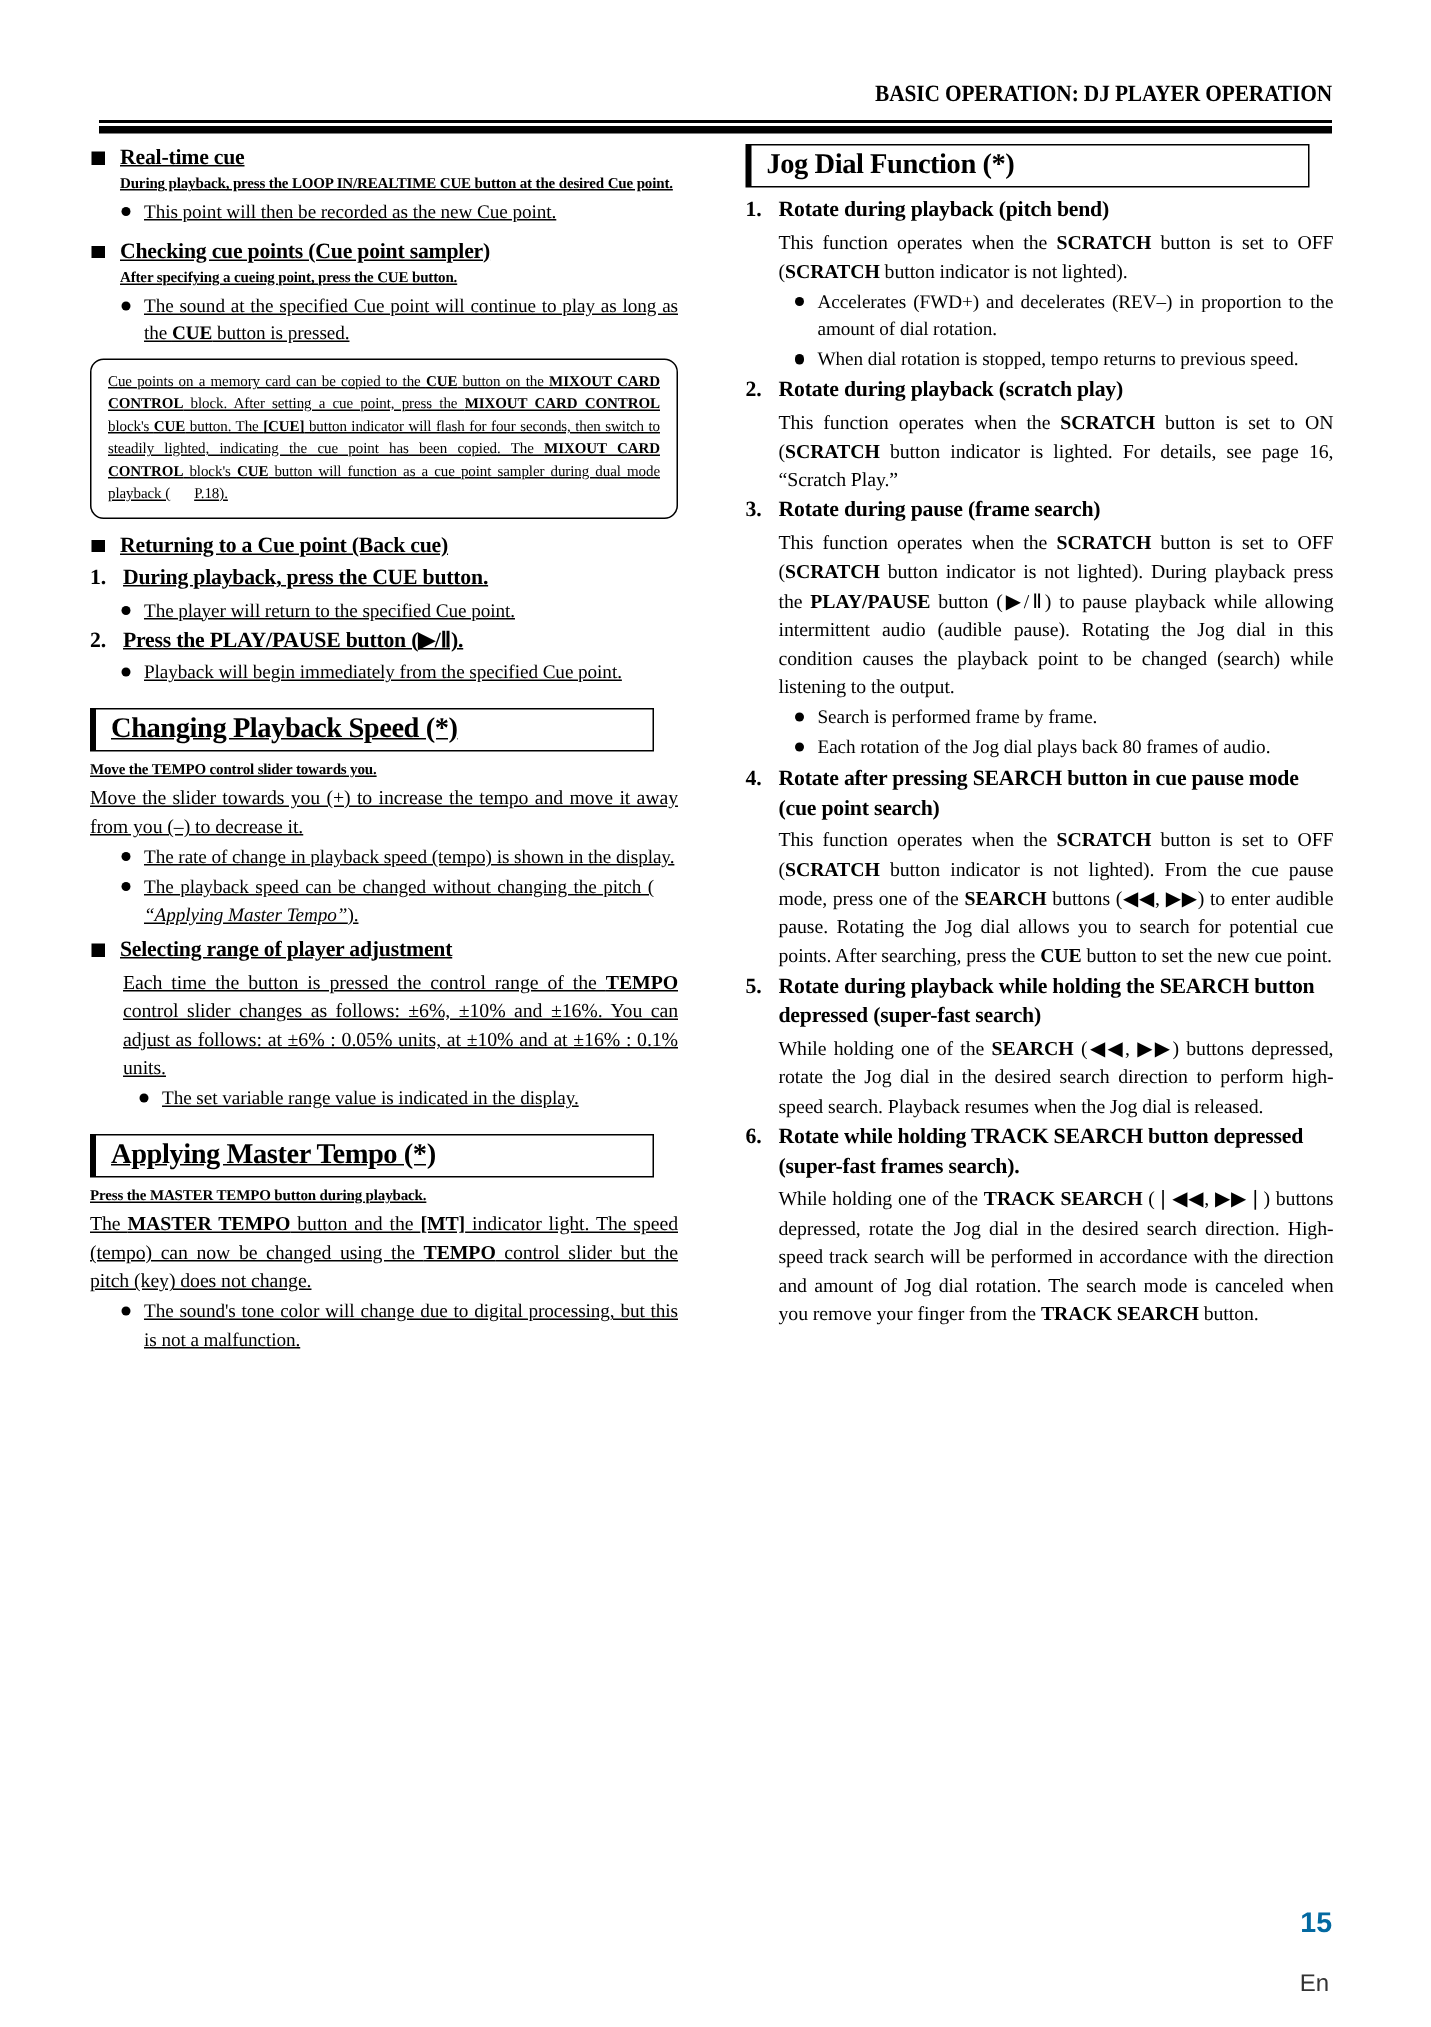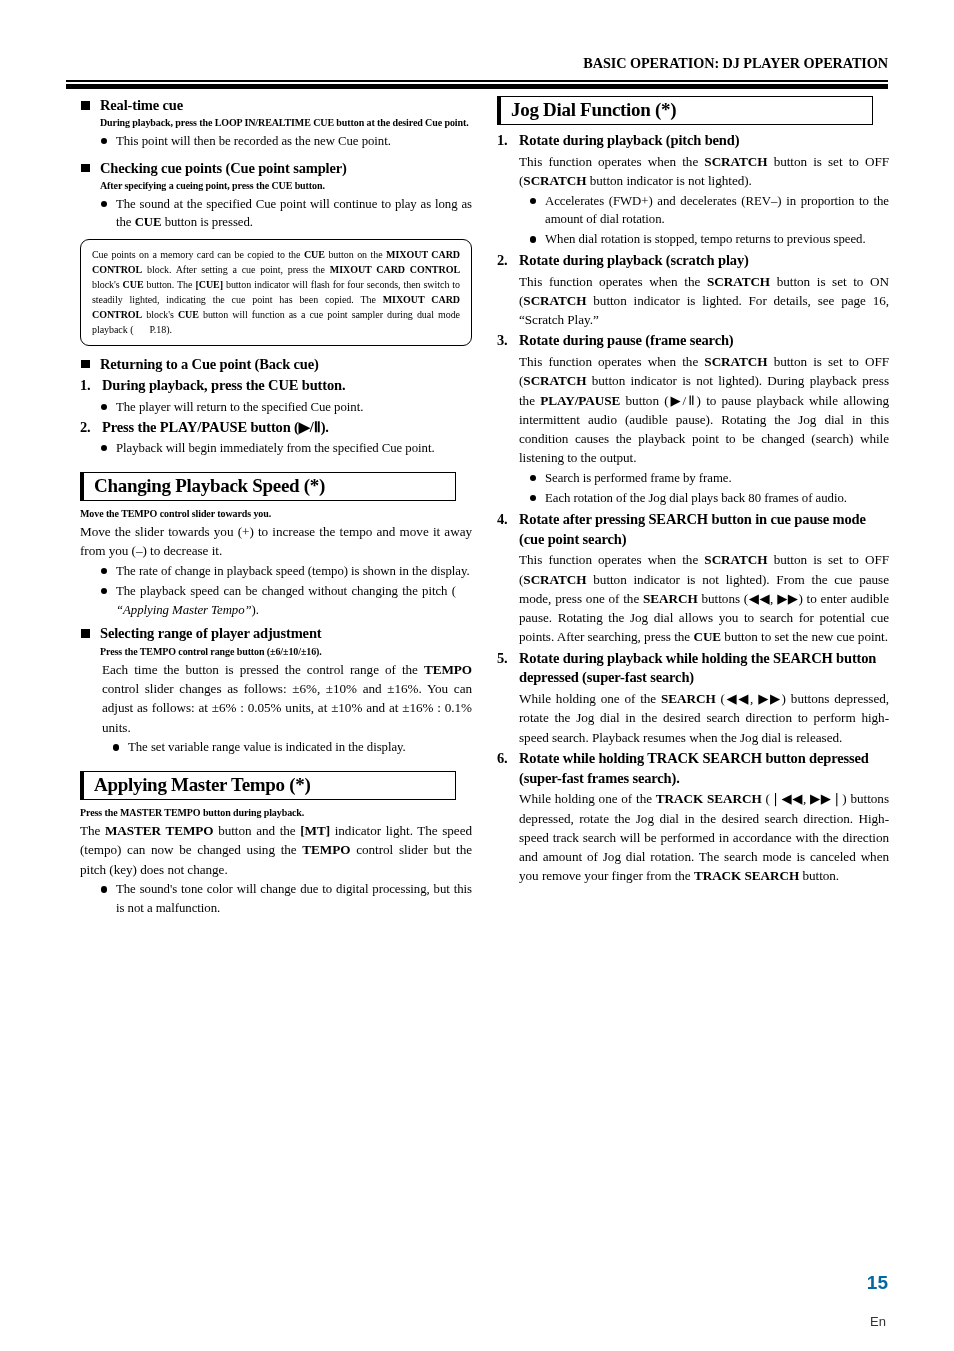--- a/index.html
+++ b/index.html
@@ -52,21 +52,21 @@
     height: 5px;
     background: #000;
   }
 
   
   .col {
     position: absolute;
     top: 96px;
     width: 392px;
   }
-  .col-left  { left: 80px; }
+  .col-left  { left: 60px; text-decoration: underline; }
   .col-right { left: 497px; }
 
   
   .sq-head {
     font-weight: bold;
     font-size: 14.5px;
     line-height: 1.34;
     margin: 0 0 1px 0;
     padding-left: 20px;
     position: relative;
@@ -179,21 +179,21 @@
     font-family: "Liberation Sans", sans-serif;
     font-weight: bold;
     font-size: 19px;
     color: #0369a1;
   }
   .lang {
     position: absolute;
     right: 68px;
     top: 1314px;
     font-family: "Liberation Sans", sans-serif;
-    font-size: 13px;
+    font-size: 16px;
     color: #333;
   }
 </style>
 </head>
 <body>
 
 <div class="page">
 
   <div class="header">
     <div class="header-title">BASIC OPERATION: DJ PLAYER OPERATION</div>
@@ -258,21 +258,20 @@
       <span>The rate of change in playback speed (tempo) is shown in the display.</span>
     </div>
     <div class="bullet">
       <span class="dot"></span>
       <span>The playback speed can be changed without changing the pitch (</span><span class="gap-ref"></span><span class="it">“Applying Master Tempo”</span><span>).</span>
     </div>
     <div class="sq-head" style="margin-top:5px">
       <span class="sq"></span>
       <span>Selecting range of player adjustment</span>
     </div>
-    <div class="sub-bold">Press the TEMPO control range button (±6/±10/±16).</div>
     <div class="body-txt ind"><span>Each time the button is pressed the control range of the </span><span class="sc">TEMPO</span><span> control slider changes as follows: ±6%, ±10% and ±16%.  You can adjust as follows: at ±6% : 0.05% units, at ±10% and at ±16% : 0.1% units.</span></div>
     <div class="bullet deep">
       <span class="dot"></span>
       <span>The set variable range value is indicated in the display.</span>
     </div>
 
     <div class="sec-box">
       <div class="sec-title">Applying Master Tempo (*)</div>
     </div>
     <div class="sub-bold nopad">Press the MASTER TEMPO button during playback.</div>

